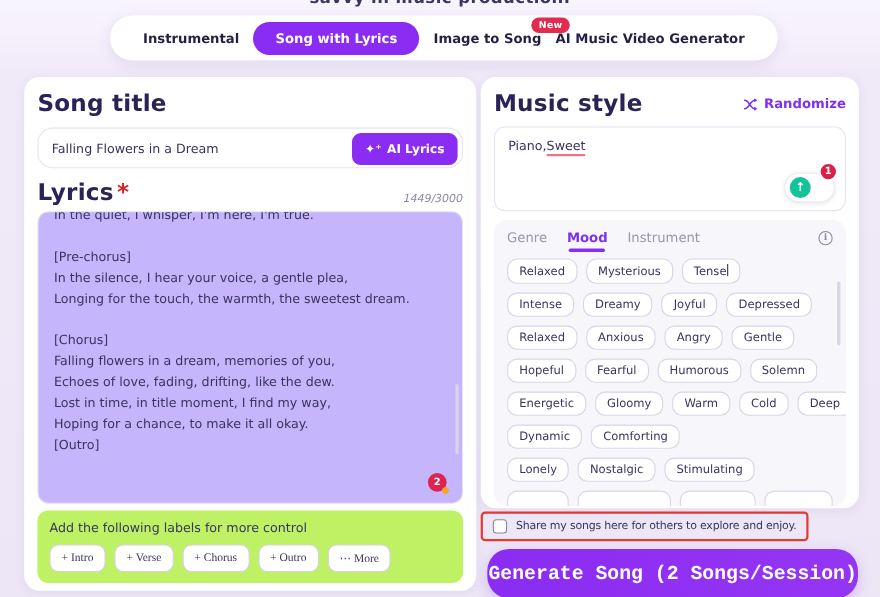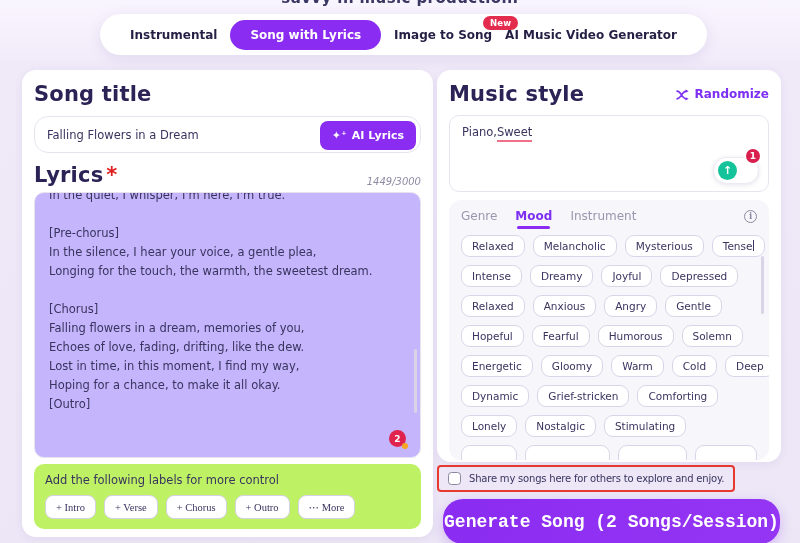--- a/index.html
+++ b/index.html
@@ -163,21 +163,21 @@
     <div class="lyr-lines">
         <div class="lyr-line">In the quiet, I whisper, I'm here, I'm true.</div>
         <div class="lyr-line"></div>
         <div class="lyr-line">[Pre-chorus]</div>
         <div class="lyr-line">In the silence, I hear your voice, a gentle plea,</div>
         <div class="lyr-line">Longing for the touch, the warmth, the sweetest dream.</div>
         <div class="lyr-line"></div>
         <div class="lyr-line">[Chorus]</div>
         <div class="lyr-line">Falling flowers in a dream, memories of you,</div>
         <div class="lyr-line">Echoes of love, fading, drifting, like the dew.</div>
-        <div class="lyr-line">Lost in time, in this moment, I find my way,</div>
+        <div class="lyr-line">Lost in time, in title moment, I find my way,</div>
         <div class="lyr-line">Hoping for a chance, to make it all okay.</div>
         <div class="lyr-line">[Outro]</div>
       </div>
     <div class="gram-badge2">2</div>
     <div class="v-scroll lyr-scroll"></div>
   </div>
 
   <div class="labels-box">
     <div class="labels-hint">Add the following labels for more control</div>
     <div class="label-btn-row">
@@ -214,21 +214,20 @@
     <div class="tags-panel">
       <div class="tags-tabs">
         <span class="tag-tab">Genre</span>
         <span class="tag-tab active">Mood</span>
         <span class="tag-tab">Instrument</span>
         <span class="info-icon">i</span>
       </div>
       <div class="chips-area">
           <div class="chip-row">
             <button class="chip">Relaxed</button>
-            <button class="chip">Melancholic</button>
             <button class="chip">Mysterious</button>
             <button class="chip">Tense<span class="caret"></span></button>
           </div>
           <div class="chip-row">
             <button class="chip">Intense</button>
             <button class="chip">Dreamy</button>
             <button class="chip">Joyful</button>
             <button class="chip">Depressed</button>
           </div>
           <div class="chip-row">
@@ -245,21 +244,20 @@
           </div>
           <div class="chip-row">
             <button class="chip">Energetic</button>
             <button class="chip">Gloomy</button>
             <button class="chip">Warm</button>
             <button class="chip">Cold</button>
             <button class="chip">Deep</button>
           </div>
           <div class="chip-row">
             <button class="chip">Dynamic</button>
-            <button class="chip">Grief-stricken</button>
             <button class="chip">Comforting</button>
           </div>
           <div class="chip-row">
             <button class="chip">Lonely</button>
             <button class="chip">Nostalgic</button>
             <button class="chip">Stimulating</button>
           </div>
         </div>
       <div class="chip-row">
         <span class="chip partial" style="width:60px"></span>

